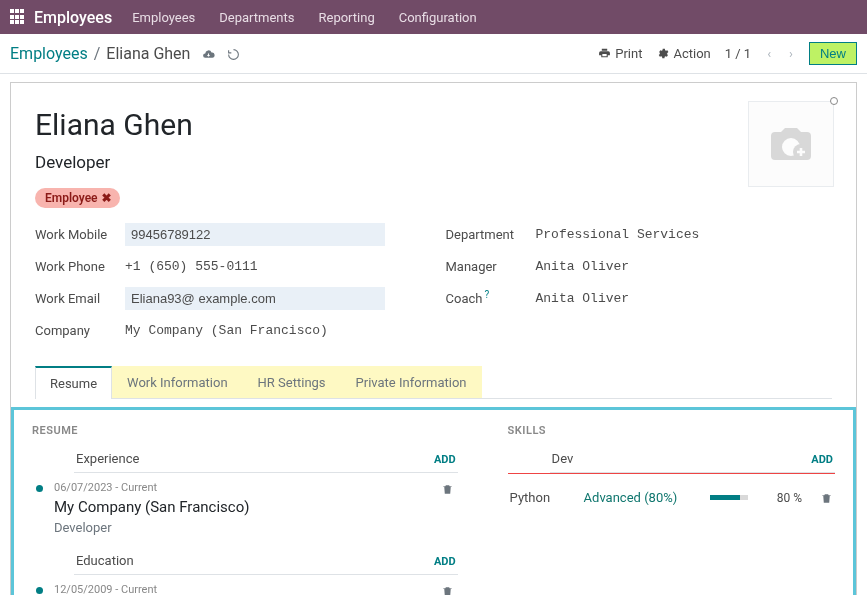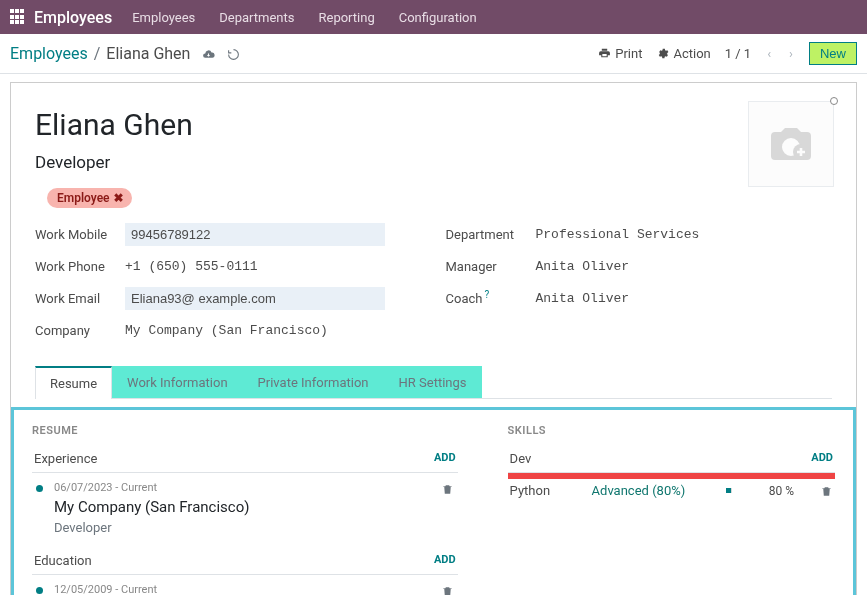--- a/index.html
+++ b/index.html
@@ -24,58 +24,58 @@
   .cp-actions .action-btn { display: inline-flex; align-items: center; gap: 4px; cursor: pointer; }
   .cp-actions .pager { color: #4c4c4c; text-align: right; }
   .cp-actions .pager-arrow { color: #adb5bd; cursor: pointer; padding: 0 2px; }
   .cp-actions .btn-new { border: 1px solid #017e84; color: #017e84; background: #bef264; padding: 3px 10px; cursor: pointer; font-size: 13px; }
   
   
   .form-sheet { background: #fff; border: 1px solid #ccc; margin: 8px 10px 0 10px; padding: 24px 24px 0 24px; position: relative; min-height: 520px; }
   .form-sheet h1 { font-size: 30px; font-weight: 400; color: #212529; margin-bottom: 10px; }
   .form-sheet .job-title { font-size: 17px; color: #212529; margin-bottom: 16px; }
   
-  .tag-row { margin-bottom: 14px; margin-left: 12px; }
+  .tag-row { margin-bottom: 14px; }
   .tag { background: #f8b4ae; color: #8b1a17; border-radius: 11px; padding: 3px 8px 3px 10px; font-size: 12px; display: inline-flex; align-items: center; font-weight: 600; }
   .tag .x { margin-left: 4px; font-weight: bold; cursor: pointer; }
   
   .avatar-box { position: absolute; right: 22px; top: 18px; width: 86px; height: 86px; border: 1px solid #e9ecef; background: #fcfcfc; display: flex; align-items: center; justify-content: center; }
   .avatar-box svg { fill: #d8d8d8; }
   .avatar-dot { position: absolute; top: -5px; right: -5px; width: 8px; height: 8px; border: 1px solid #888; border-radius: 50%; background: #fff; }
   
   .field-cols { display: flex; gap: 24px; }
   .field-col { flex: 1; }
   .field-row { display: flex; align-items: center; margin-bottom: 8px; min-height: 24px; }
   .field-label { width: 90px; flex-shrink: 0; font-size: 13px; color: #4c4c4c; }
   .field-input { flex: 1; background: #e9f0f7; border: none; padding: 4px 6px; font-size: 13px; color: #4c4c4c; max-width: 260px; }
   .field-text { color: #4c4c4c; font-size: 13px; padding: 4px 0; font-family: Liberation Mono, monospace; }
   .help-q { color: #017e84; font-size: 10px; vertical-align: super; margin-left: 2px; }
   
   
   .tabs { display: flex; border-bottom: 1px solid #dee2e6; margin-top: 16px; }
-  .tab { padding: 8px 14px; border: 1px solid transparent; border-bottom: none; font-size: 13px; color: #6c757d; cursor: pointer; background: #5eead4; }
+  .tab { padding: 8px 14px; border: 1px solid transparent; border-bottom: none; font-size: 13px; color: #6c757d; cursor: pointer; background: #fef9c3; }
   .tab.active { border-color: #dee2e6; border-top: 2px solid #017e84; color: #4c4c4c; background: #fff; margin-bottom: -1px; }
   
   
   .highlight-wrap { border: 3px solid #5cc5d9; margin: 8px -24px 0 -24px; padding: 14px 18px 10px 18px; display: flex; gap: 50px; }
   .resume-col { flex: 1.3; }
   .skills-col { flex: 1; }
   
   .section-title { font-size: 11px; color: #888; letter-spacing: .5px; font-weight: 600; margin-bottom: 8px; }
-  .group-header { display: flex; justify-content: space-between; align-items: flex-start; border-bottom: 1px solid #dee2e6; padding: 6px 2px; font-size: 13px; color: #4c4c4c; }
+  .group-header { display: flex; justify-content: space-between; align-items: flex-end; border-bottom: 1px solid #dee2e6; padding: 6px 2px; font-size: 13px; color: #4c4c4c; margin-left: 42px; }
   .add-link { color: #017e84; font-size: 11px; font-weight: 700; cursor: pointer; }
   
   .resume-item { position: relative; padding: 8px 0 12px 22px; }
   .resume-item .bullet { position: absolute; left: 4px; top: 12px; width: 7px; height: 7px; background: #017e84; border-radius: 50%; }
   .resume-item .dates { font-size: 11px; color: #888; margin-bottom: 4px; }
   .resume-item .title { font-size: 15px; color: #212529; margin-bottom: 4px; }
   .resume-item .subtitle { font-size: 13px; color: #6c757d; }
   .resume-item .trash { position: absolute; right: 4px; top: 8px; color: #6c757d; cursor: pointer; }
   
-  .skill-row { display: flex; align-items: center; padding: 4px 2px; gap: 26px; font-size: 13px; border-top: 6px solid #ef4444; }
+  .skill-row { display: flex; align-items: center; padding: 16px 2px; gap: 18px; font-size: 13px; border-top: 1px solid #ef4444; }
   .skill-name { width: 56px; }
   .skill-level { width: 108px; color: #0f766e; }
   .skill-bar { flex: 1; height: 5px; background: #d9d9d9; position: relative; }
   .skill-bar .fill { position: absolute; left: 0; top: 0; bottom: 0; background: #017e84; }
   .skill-pct { width: 36px; text-align: right; color: #4c4c4c; font-size: 12px; }
   .skill-trash { color: #6c757d; cursor: pointer; }
   
   .icon-sm { width: 13px; height: 13px; display: inline-block; vertical-align: middle; }
 </style>
 </head>
@@ -192,22 +192,22 @@
           <span>Coach</span><span class="help-q">?</span>
         </span>
         <span class="field-text">Anita Oliver</span>
       </div>
     </div>
   </div>
 
   <div class="tabs">
     <div class="tab active">Resume</div>
     <div class="tab">Work Information</div>
+    <div class="tab">HR Settings</div>
     <div class="tab">Private Information</div>
-    <div class="tab">HR Settings</div>
   </div>
 
   <div class="highlight-wrap">
     <div class="resume-col">
       <div class="section-title">RESUME</div>
 
       <div class="group-header">
         <span>Experience</span>
         <span class="add-link">ADD</span>
       </div>

